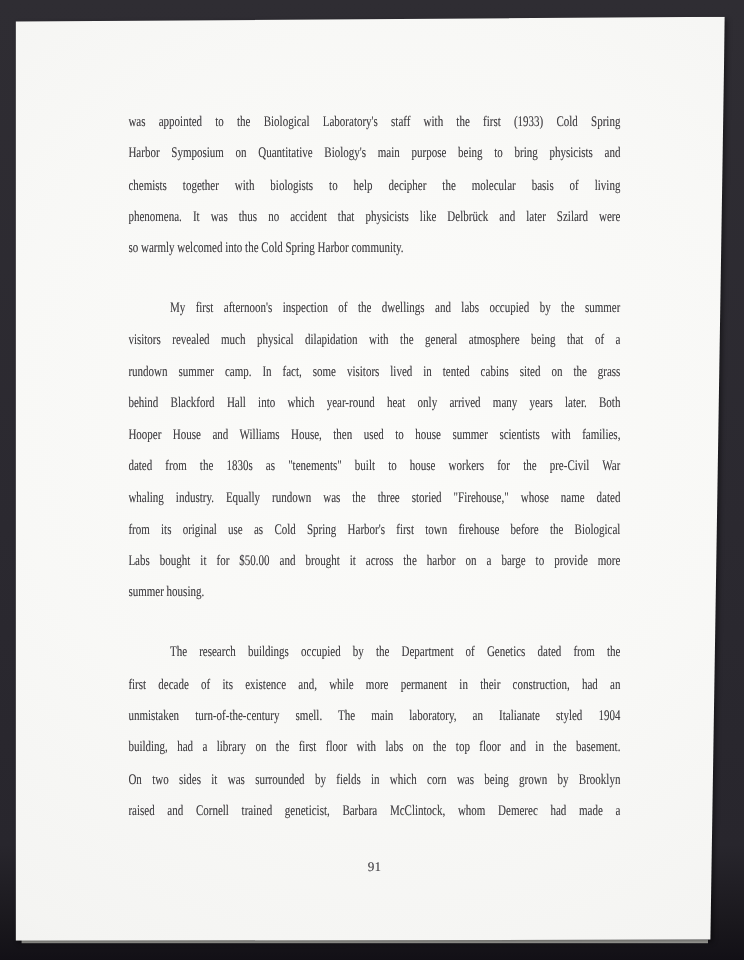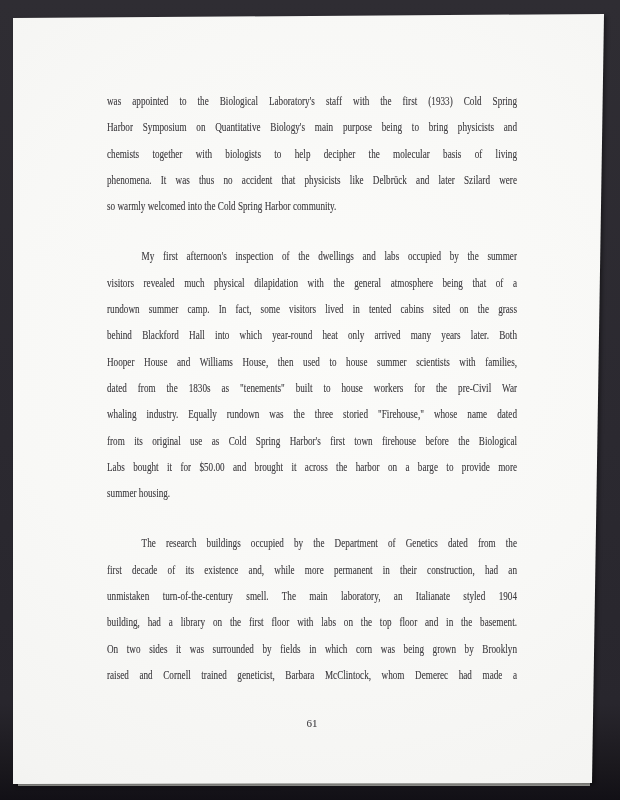--- a/index.html
+++ b/index.html
@@ -111,13 +111,13 @@
     <div class="para">
       <div class="line first-indent">The research buildings occupied by the Department of Genetics dated from the</div>
       <div class="line">first decade of its existence and, while more permanent in their construction, had an</div>
       <div class="line">unmistaken turn-of-the-century smell.  The main laboratory, an Italianate styled 1904</div>
       <div class="line">building, had a library on the first floor with labs on the top floor and in the basement.</div>
       <div class="line">On two sides it was surrounded by fields in which corn was being grown by Brooklyn</div>
       <div class="line">raised and Cornell trained geneticist, Barbara McClintock, whom Demerec had made a</div>
     </div>
   </div>
 
-<div class="pagenum">61</div>
+<div class="pagenum">91</div>
 
 </body></html>

